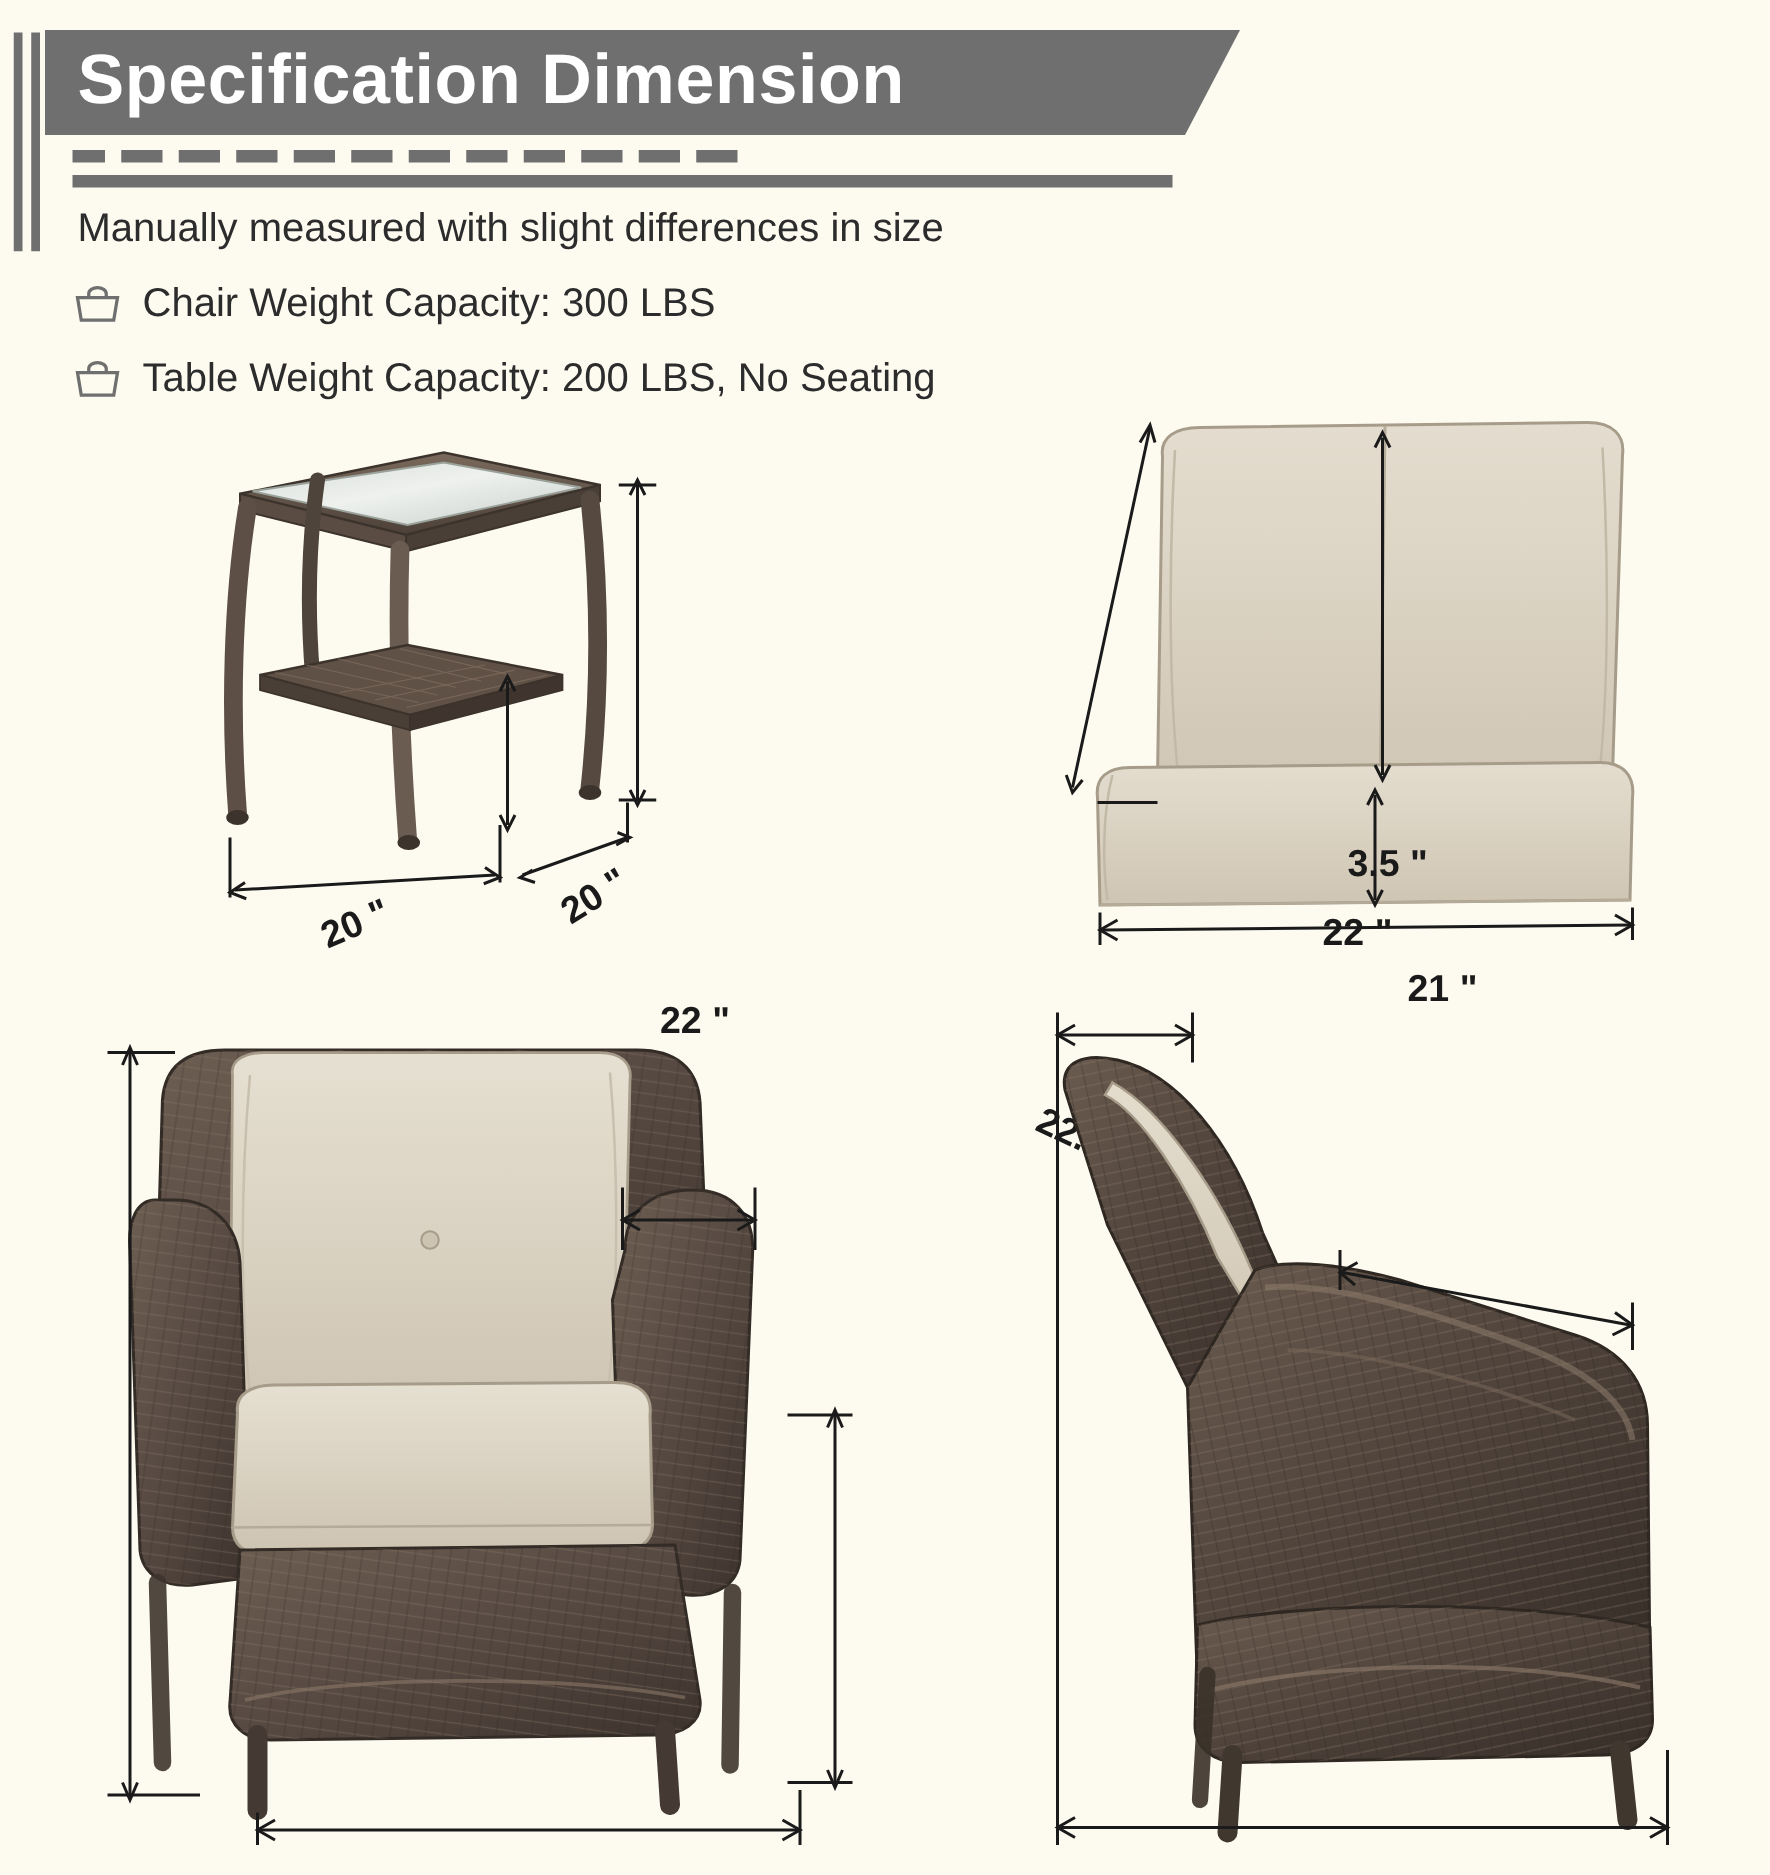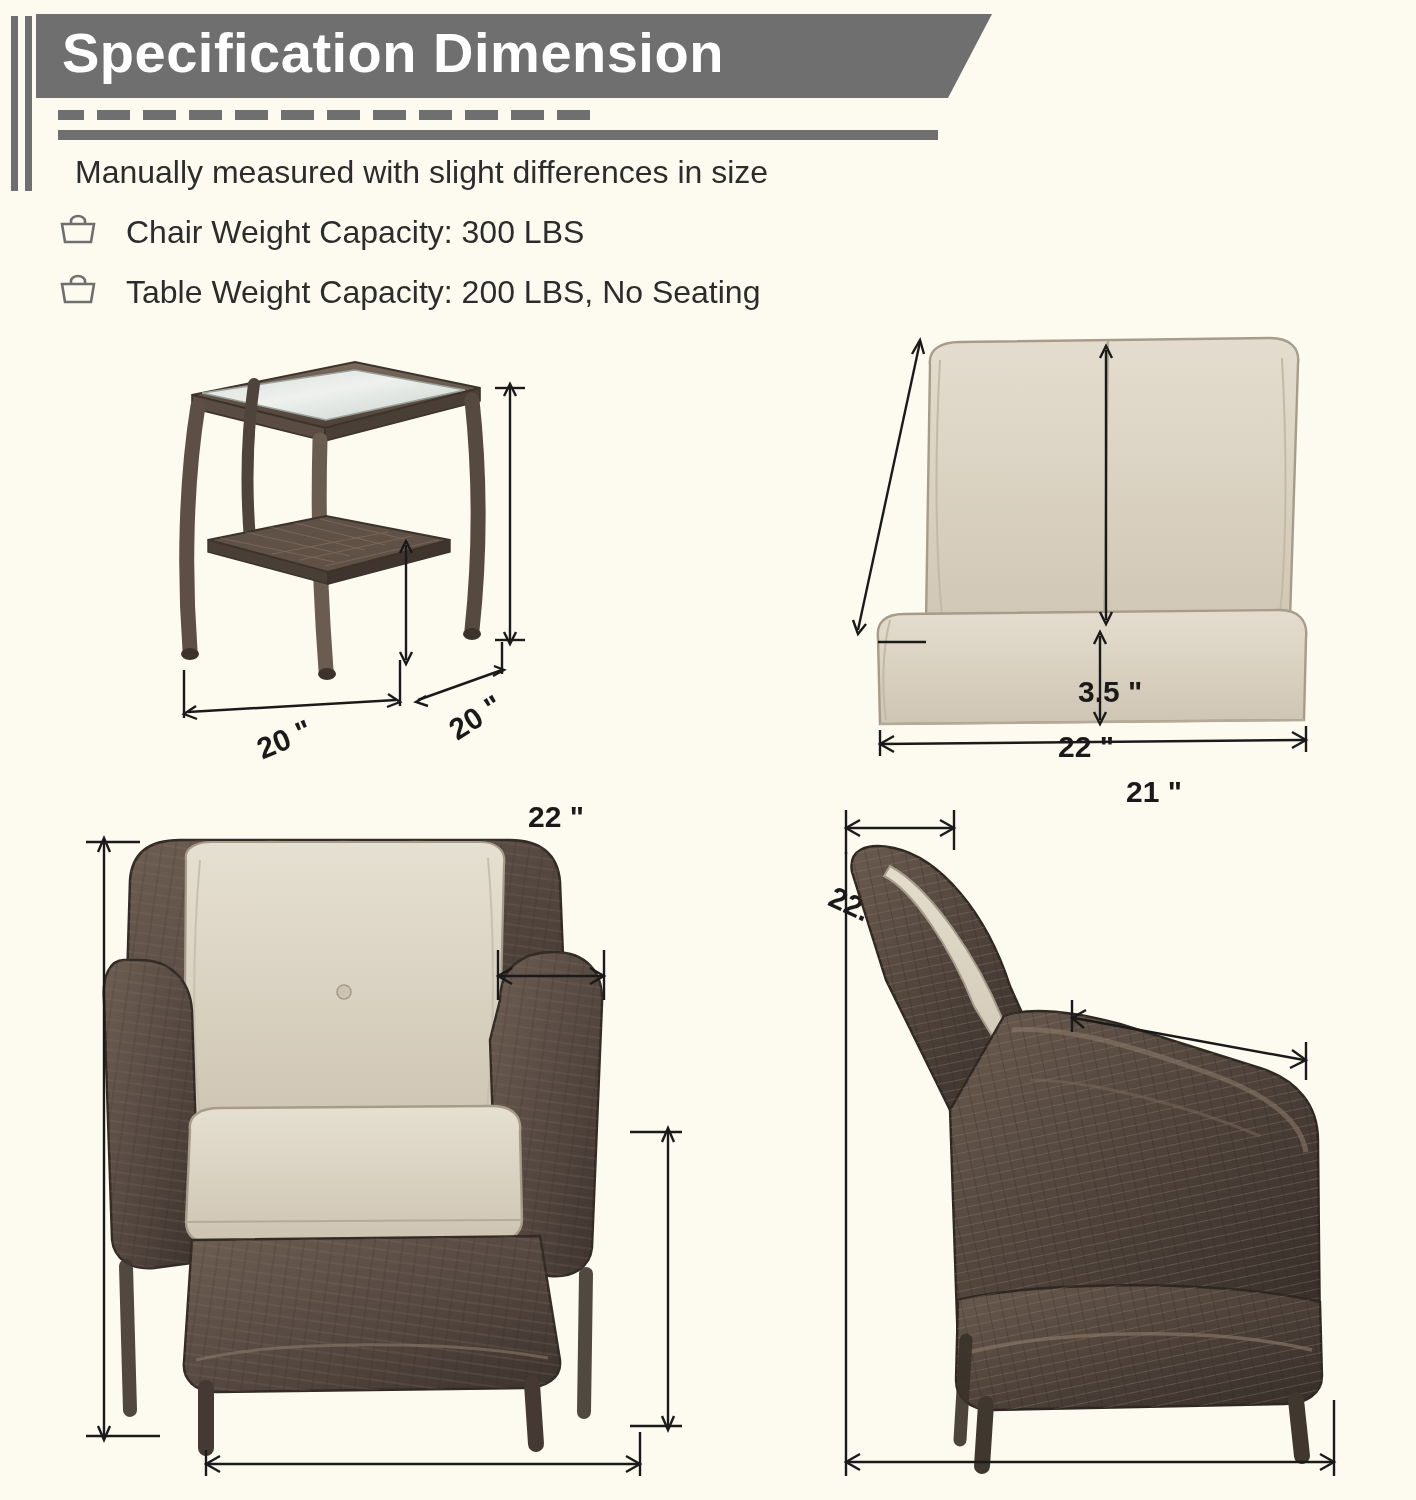--- a/index.html
+++ b/index.html
@@ -13,21 +13,21 @@
     font-family: "Liberation Sans", sans-serif;
     color: #333;
     position: relative;
     overflow: hidden;
   }
 
   
   .header {
     position: absolute;
     left: 0;
-    top: 6px;
+    top: 16px;
     width: 1416px;
     height: 200px;
   }
   .header-bars {
     position: absolute;
     left: 8px;
     top: 10px;
     width: 28px;
     height: 175px;
   }
@@ -92,28 +92,28 @@
     background: #6f6f6f;
   }
 
   .subtitle {
     position: absolute;
     left: 62px;
     top: 148px;
     font-size: 32px;
     color: #2c2c2c;
     white-space: nowrap;
-    margin-left: 13px;
   }
 
   .cap-line {
     position: absolute;
     left: 58px;
     display: flex;
-    gap: 28px;
+    align-items: center;
+    gap: 16px;
     font-size: 32px;
     color: #2c2c2c;
     white-space: nowrap;
   }
   .cap-line.l1 { top: 208px; }
   .cap-line.l2 { top: 268px; }
 
   .bag-icon {
     width: 40px;
     height: 30px;

